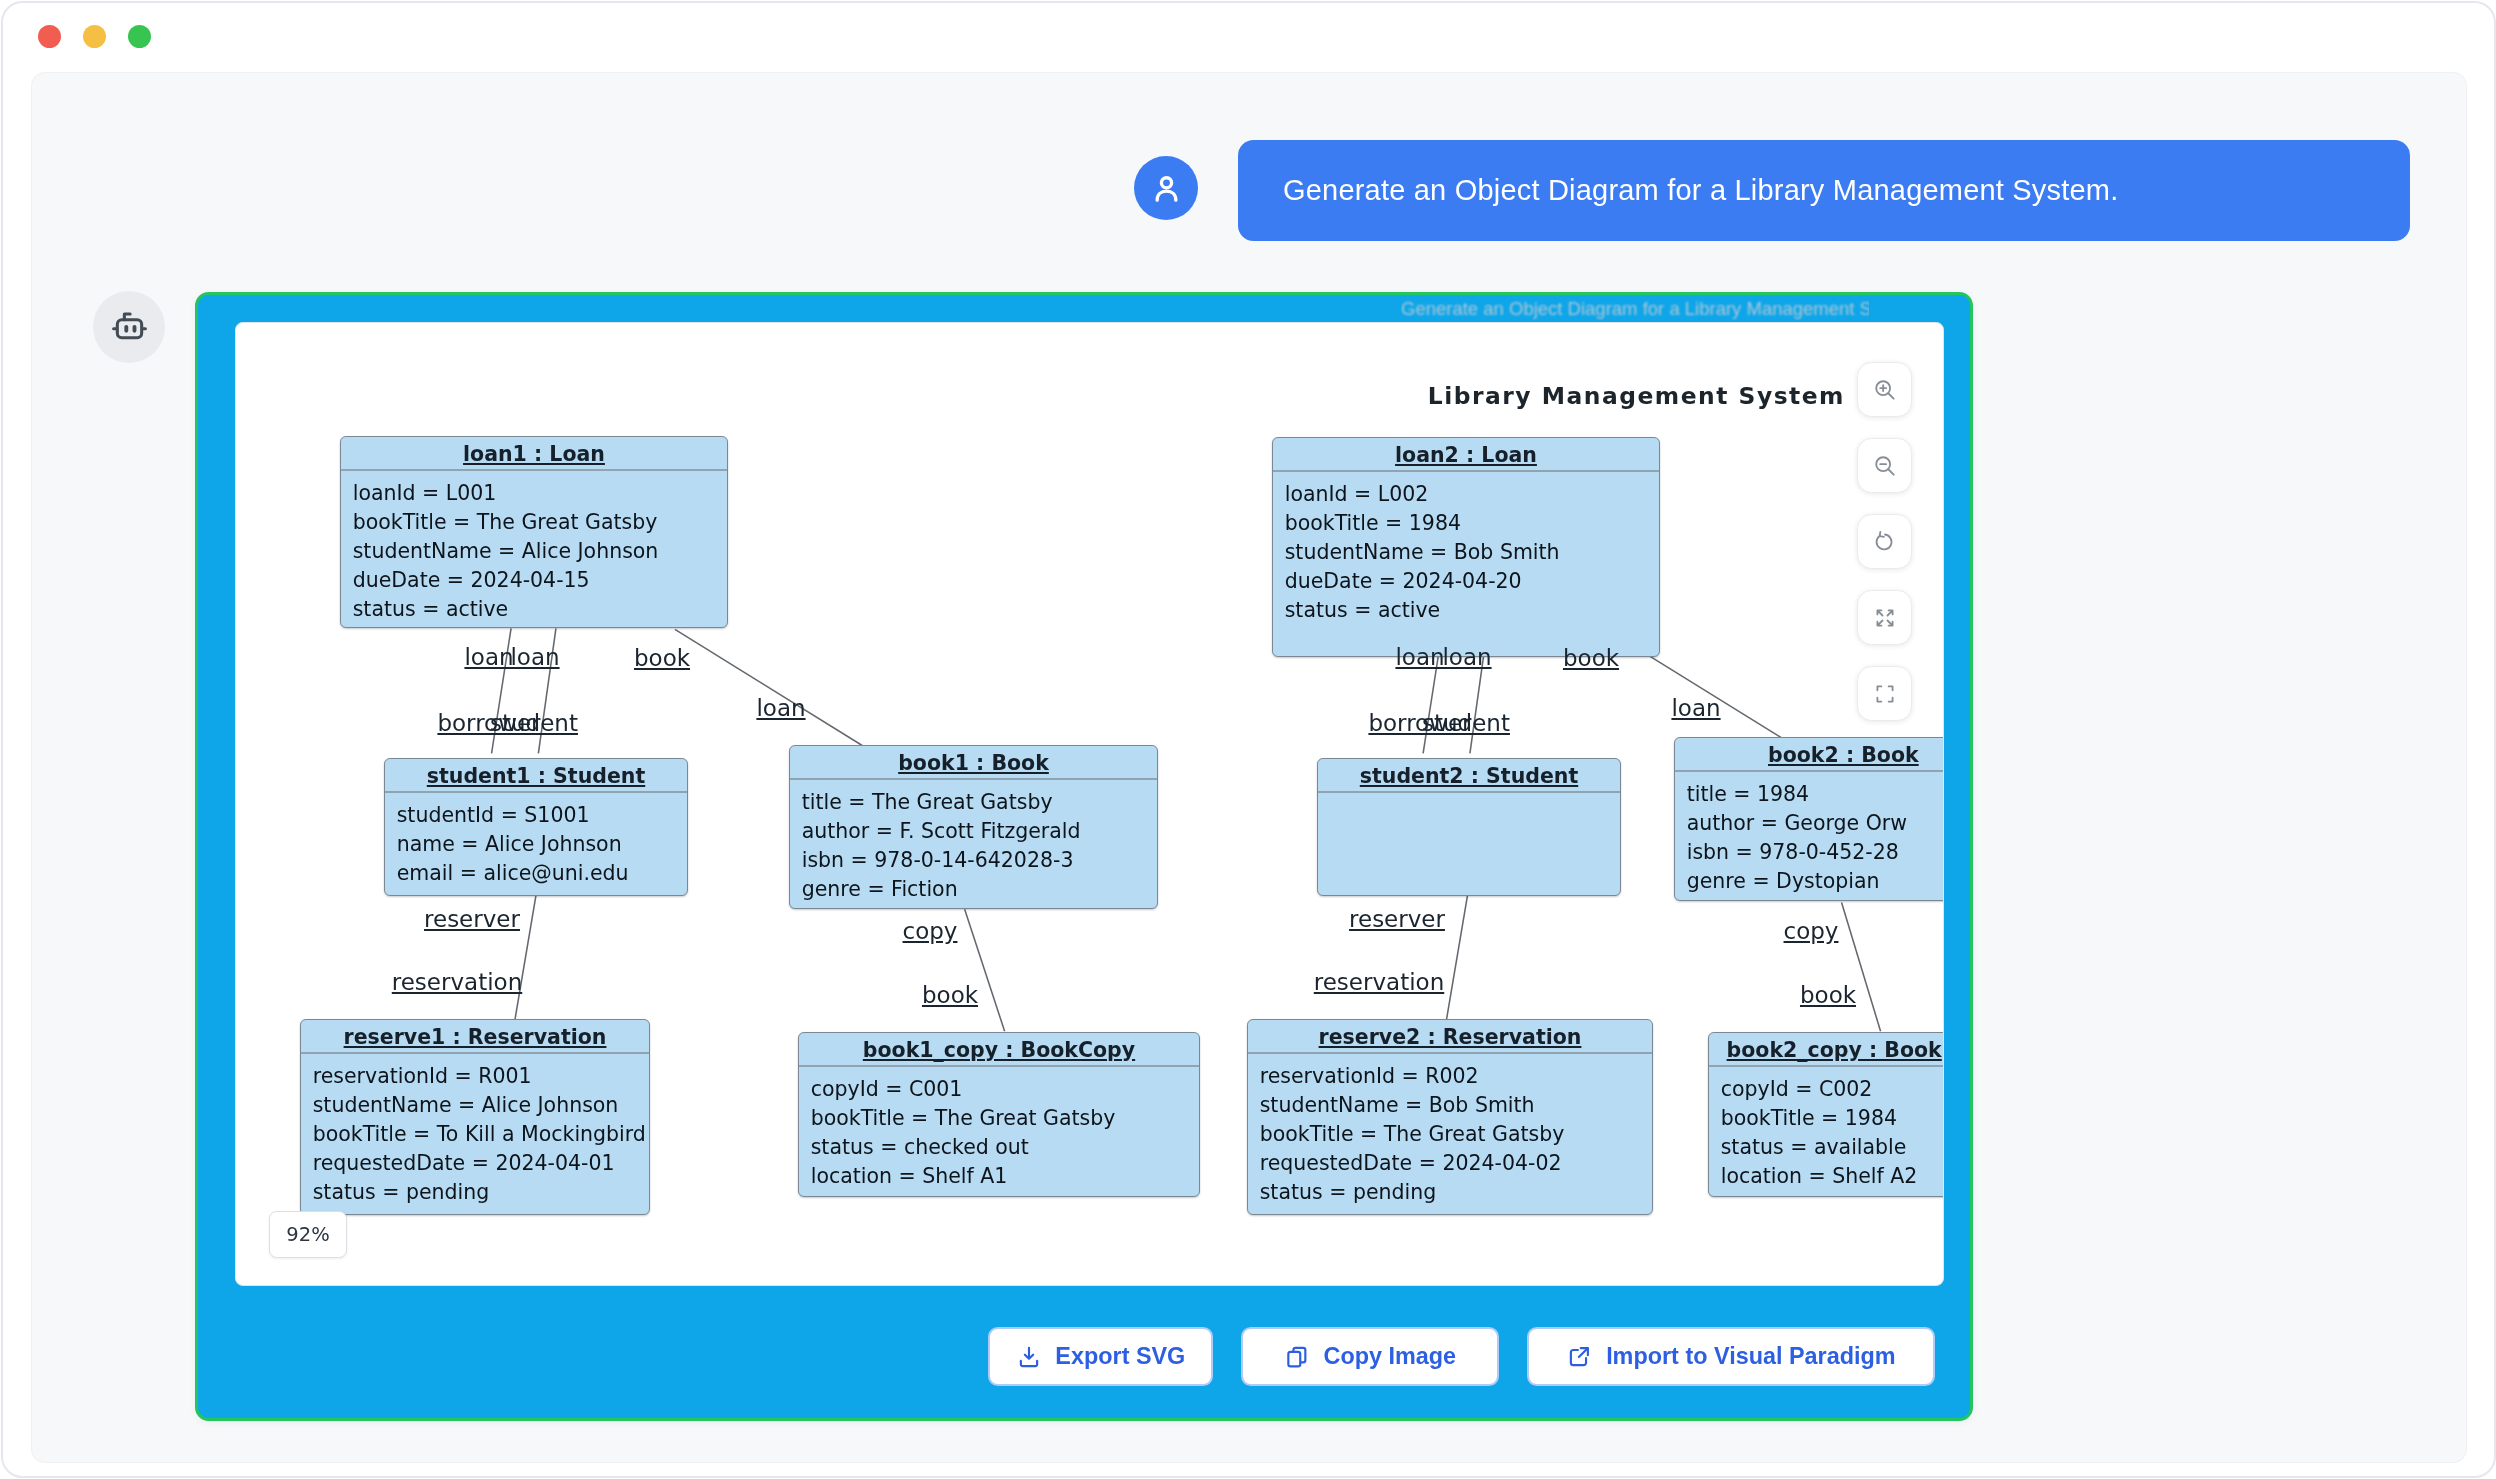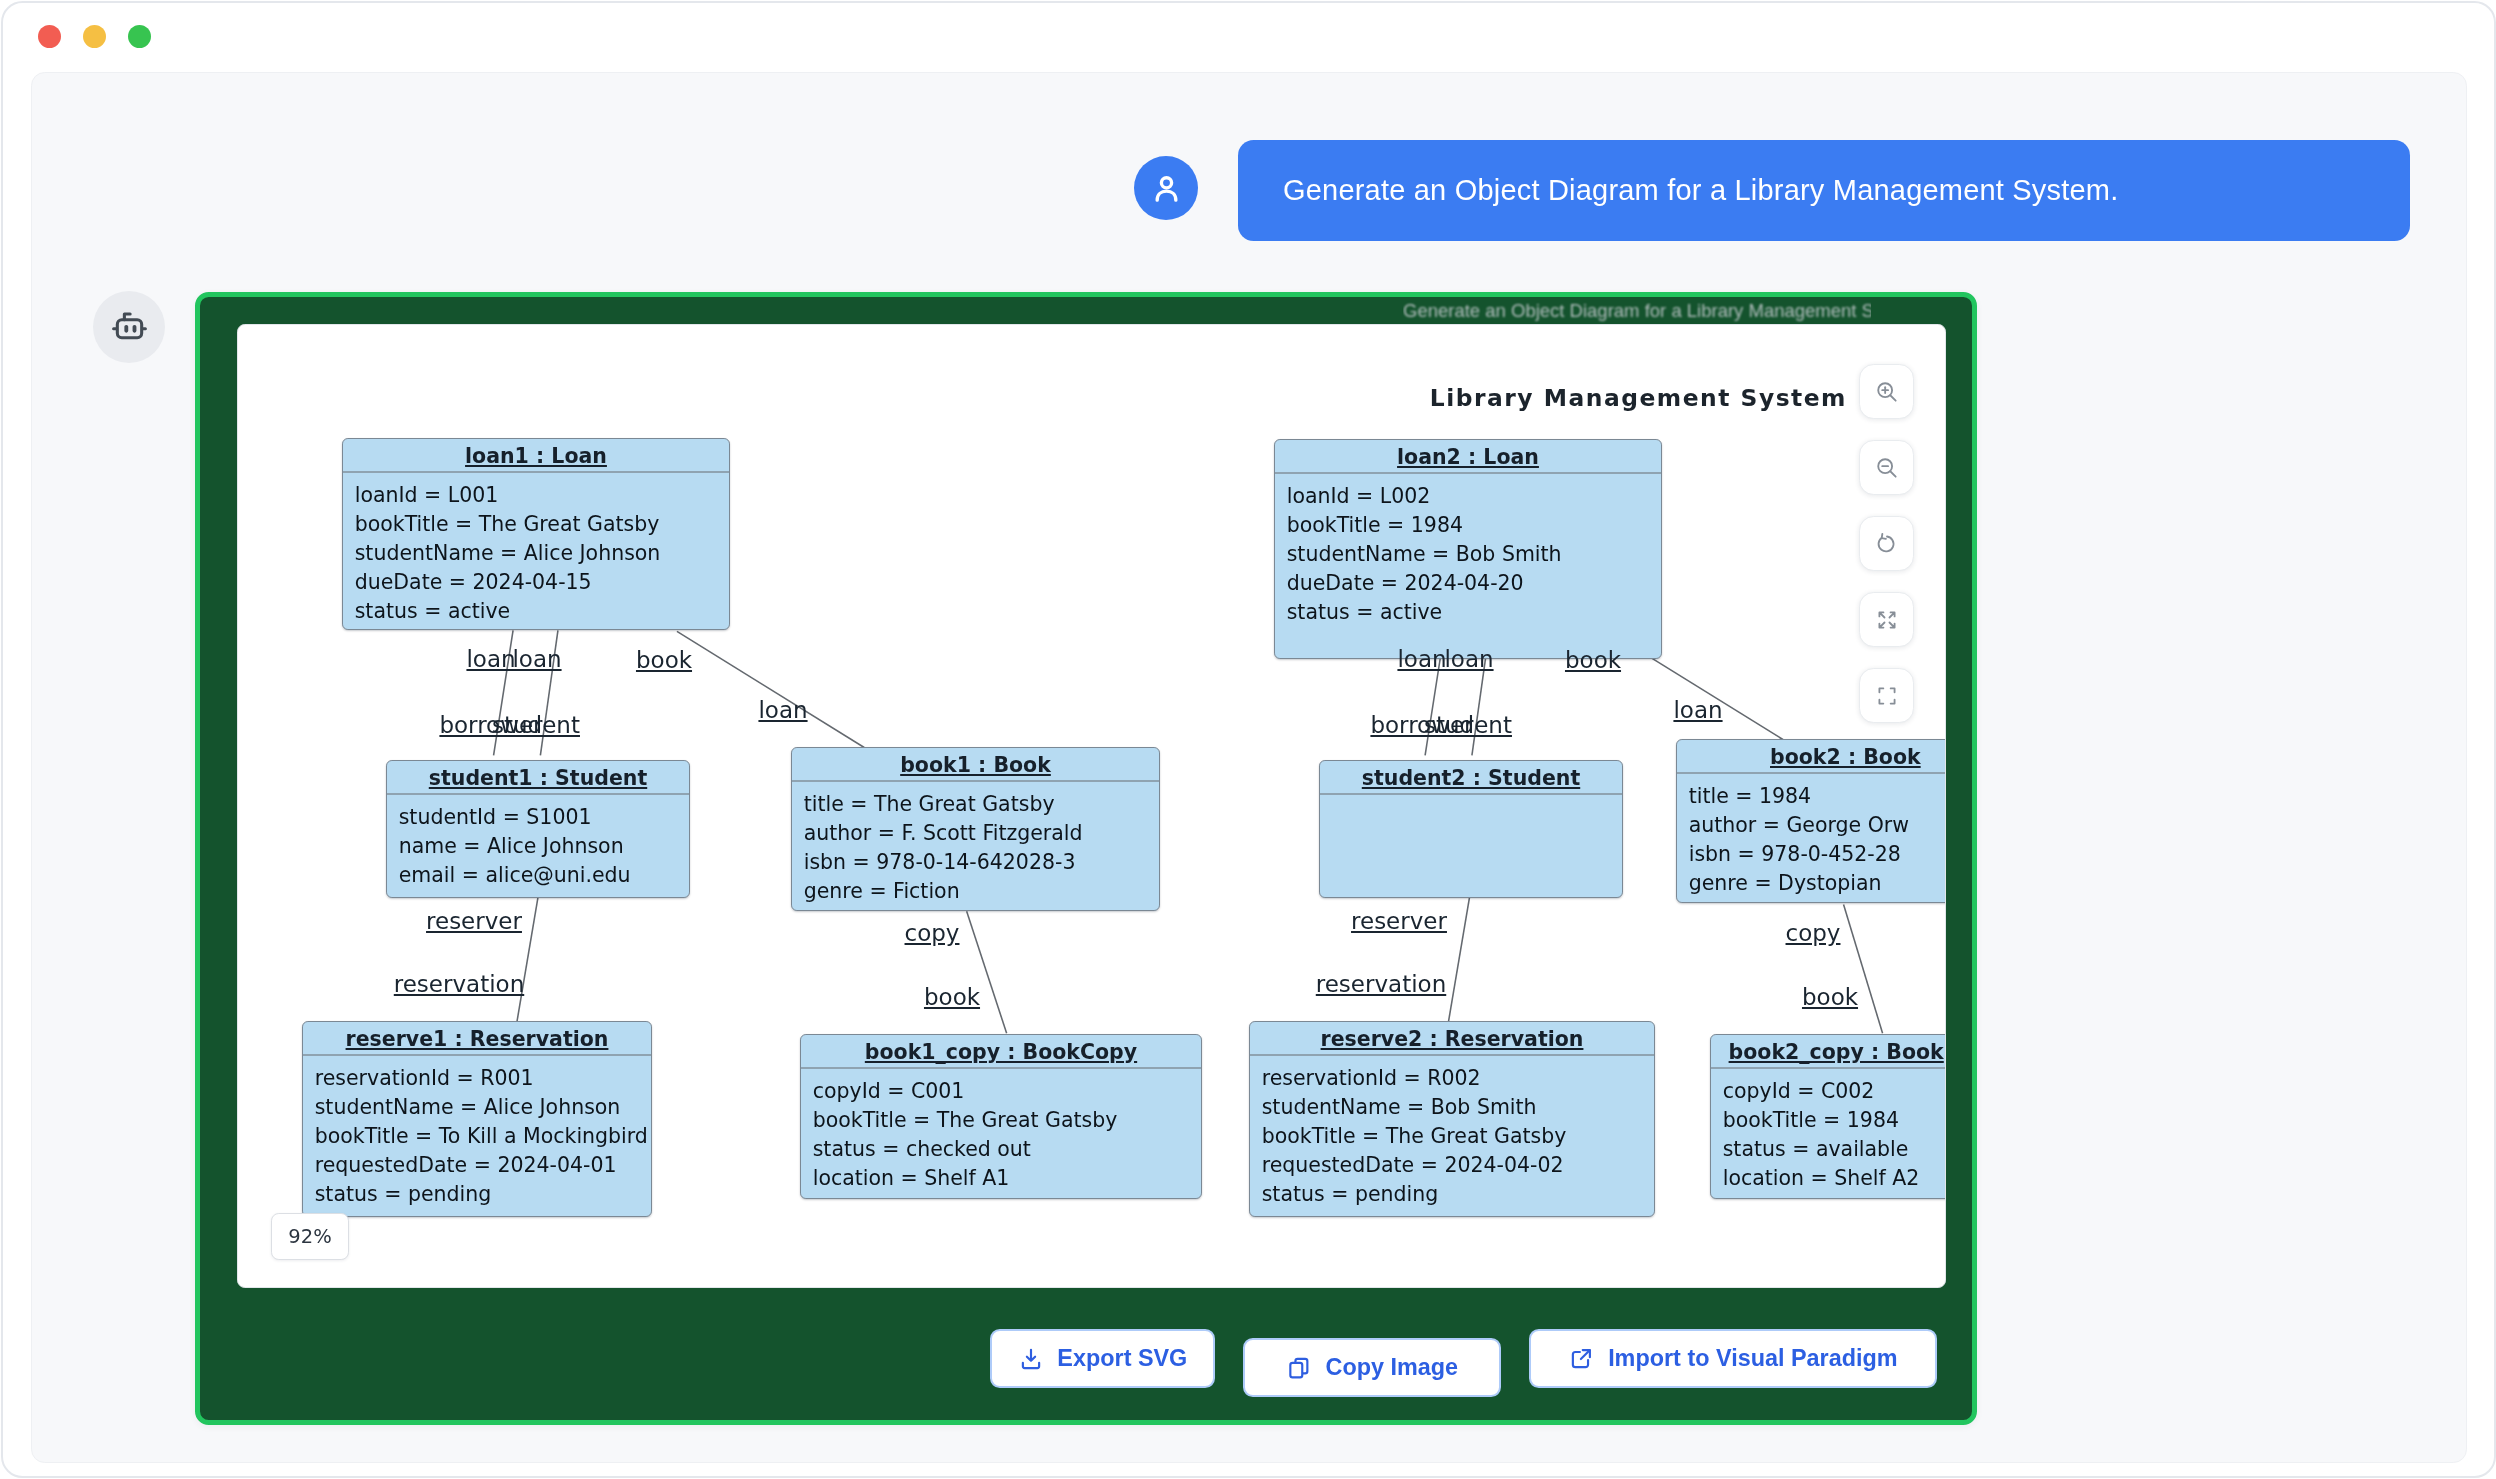--- a/index.html
+++ b/index.html
@@ -12,21 +12,21 @@
   
   .user-avatar{position:absolute;left:1134px;top:156px;width:64px;height:64px;border-radius:50%;
                background:#3b7cf2;display:flex;align-items:center;justify-content:center;}
   .bubble{position:absolute;left:1238px;top:140px;width:1172px;height:101px;background:#3b7cf2;border-radius:15.6px;
           display:flex;align-items:center;padding:0 45px;box-sizing:border-box;}
   .bubble span{color:#fff;font-size:29px;letter-spacing:0.2px;white-space:nowrap;}
 
   
   .bot-avatar{position:absolute;left:93px;top:291px;width:72px;height:72px;border-radius:50%;
               background:#e9ebef;display:flex;align-items:center;justify-content:center;}
-  .card{position:absolute;left:195px;top:292px;width:1772px;height:1123px;background:#14532d;border:5px solid #22c55e;
+  .card{position:absolute;left:195px;top:292px;width:1772px;height:1123px;background:#0ea5e9;border:3px solid #22c55e;
         border-radius:13.7px;box-shadow:0 2px 7.8px rgba(25,35,60,.05);}
   .clip-artifact{position:absolute;left:1203px;top:2.9px;width:468px;height:23.4px;overflow:hidden;pointer-events:none;}
   .clip-artifact span{font-size:18.5px;color:#c9cdd2;white-space:nowrap;filter:blur(1.3px);opacity:.85;}
 
   .viewport{position:absolute;left:37px;top:27px;width:1707px;height:962px;background:#fff;border:1px solid #e2e6ea;
             border-radius:7.8px;overflow:hidden;font-family:"DejaVu Sans",sans-serif;}
   .diagram-title{position:absolute;top:59px;right:98px;font-size:23.4px;font-weight:bold;letter-spacing:1.5px;color:#1c242c;white-space:nowrap;}
 
   svg.edges{position:absolute;left:0;top:0;width:1707px;height:962px;}
   svg.edges line{stroke:#64696f;stroke-width:1.6px;}
@@ -47,21 +47,21 @@
 
   .zoom-badge{position:absolute;left:33px;top:888px;width:76px;height:45px;background:#fff;border:1px solid #dcdfe4;
               border-radius:7.8px;box-shadow:0 1px 2.9px rgba(30,40,60,.08);display:flex;align-items:center;justify-content:center;
               font-size:19.5px;color:#2c3540;font-family:"DejaVu Sans",sans-serif;}
 
   .actions{position:absolute;right:35px;top:1032px;display:flex;gap:28px;}
   .act-btn{height:59px;background:#fff;border:2px solid #aecbf9;border-radius:9.8px;display:flex;align-items:center;
            justify-content:center;gap:13.7px;cursor:pointer;box-sizing:border-box;}
   .act-btn span{font-size:23.4px;font-weight:600;color:#2c5fe2;white-space:nowrap;}
   .act-btn svg{width:26px;height:26px;stroke:#2e5ee0;fill:none;stroke-width:2;stroke-linecap:round;stroke-linejoin:round;}
-  .w-export{width:225px;} .w-copy{width:258px;margin-top:9px;} .w-import{width:408px;}
+  .w-export{width:225px;} .w-copy{width:258px;} .w-import{width:408px;}
 </style>
 </head>
 <body>
 
 <div class="stage">
   <div class="window-frame"></div>
 
   <div class="dot" style="left:38px;top:25px;background:#f25d52;"></div>
   <div class="dot" style="left:83px;top:25px;background:#f5bf43;"></div>
   <div class="dot" style="left:128px;top:25px;background:#37c450;"></div>

